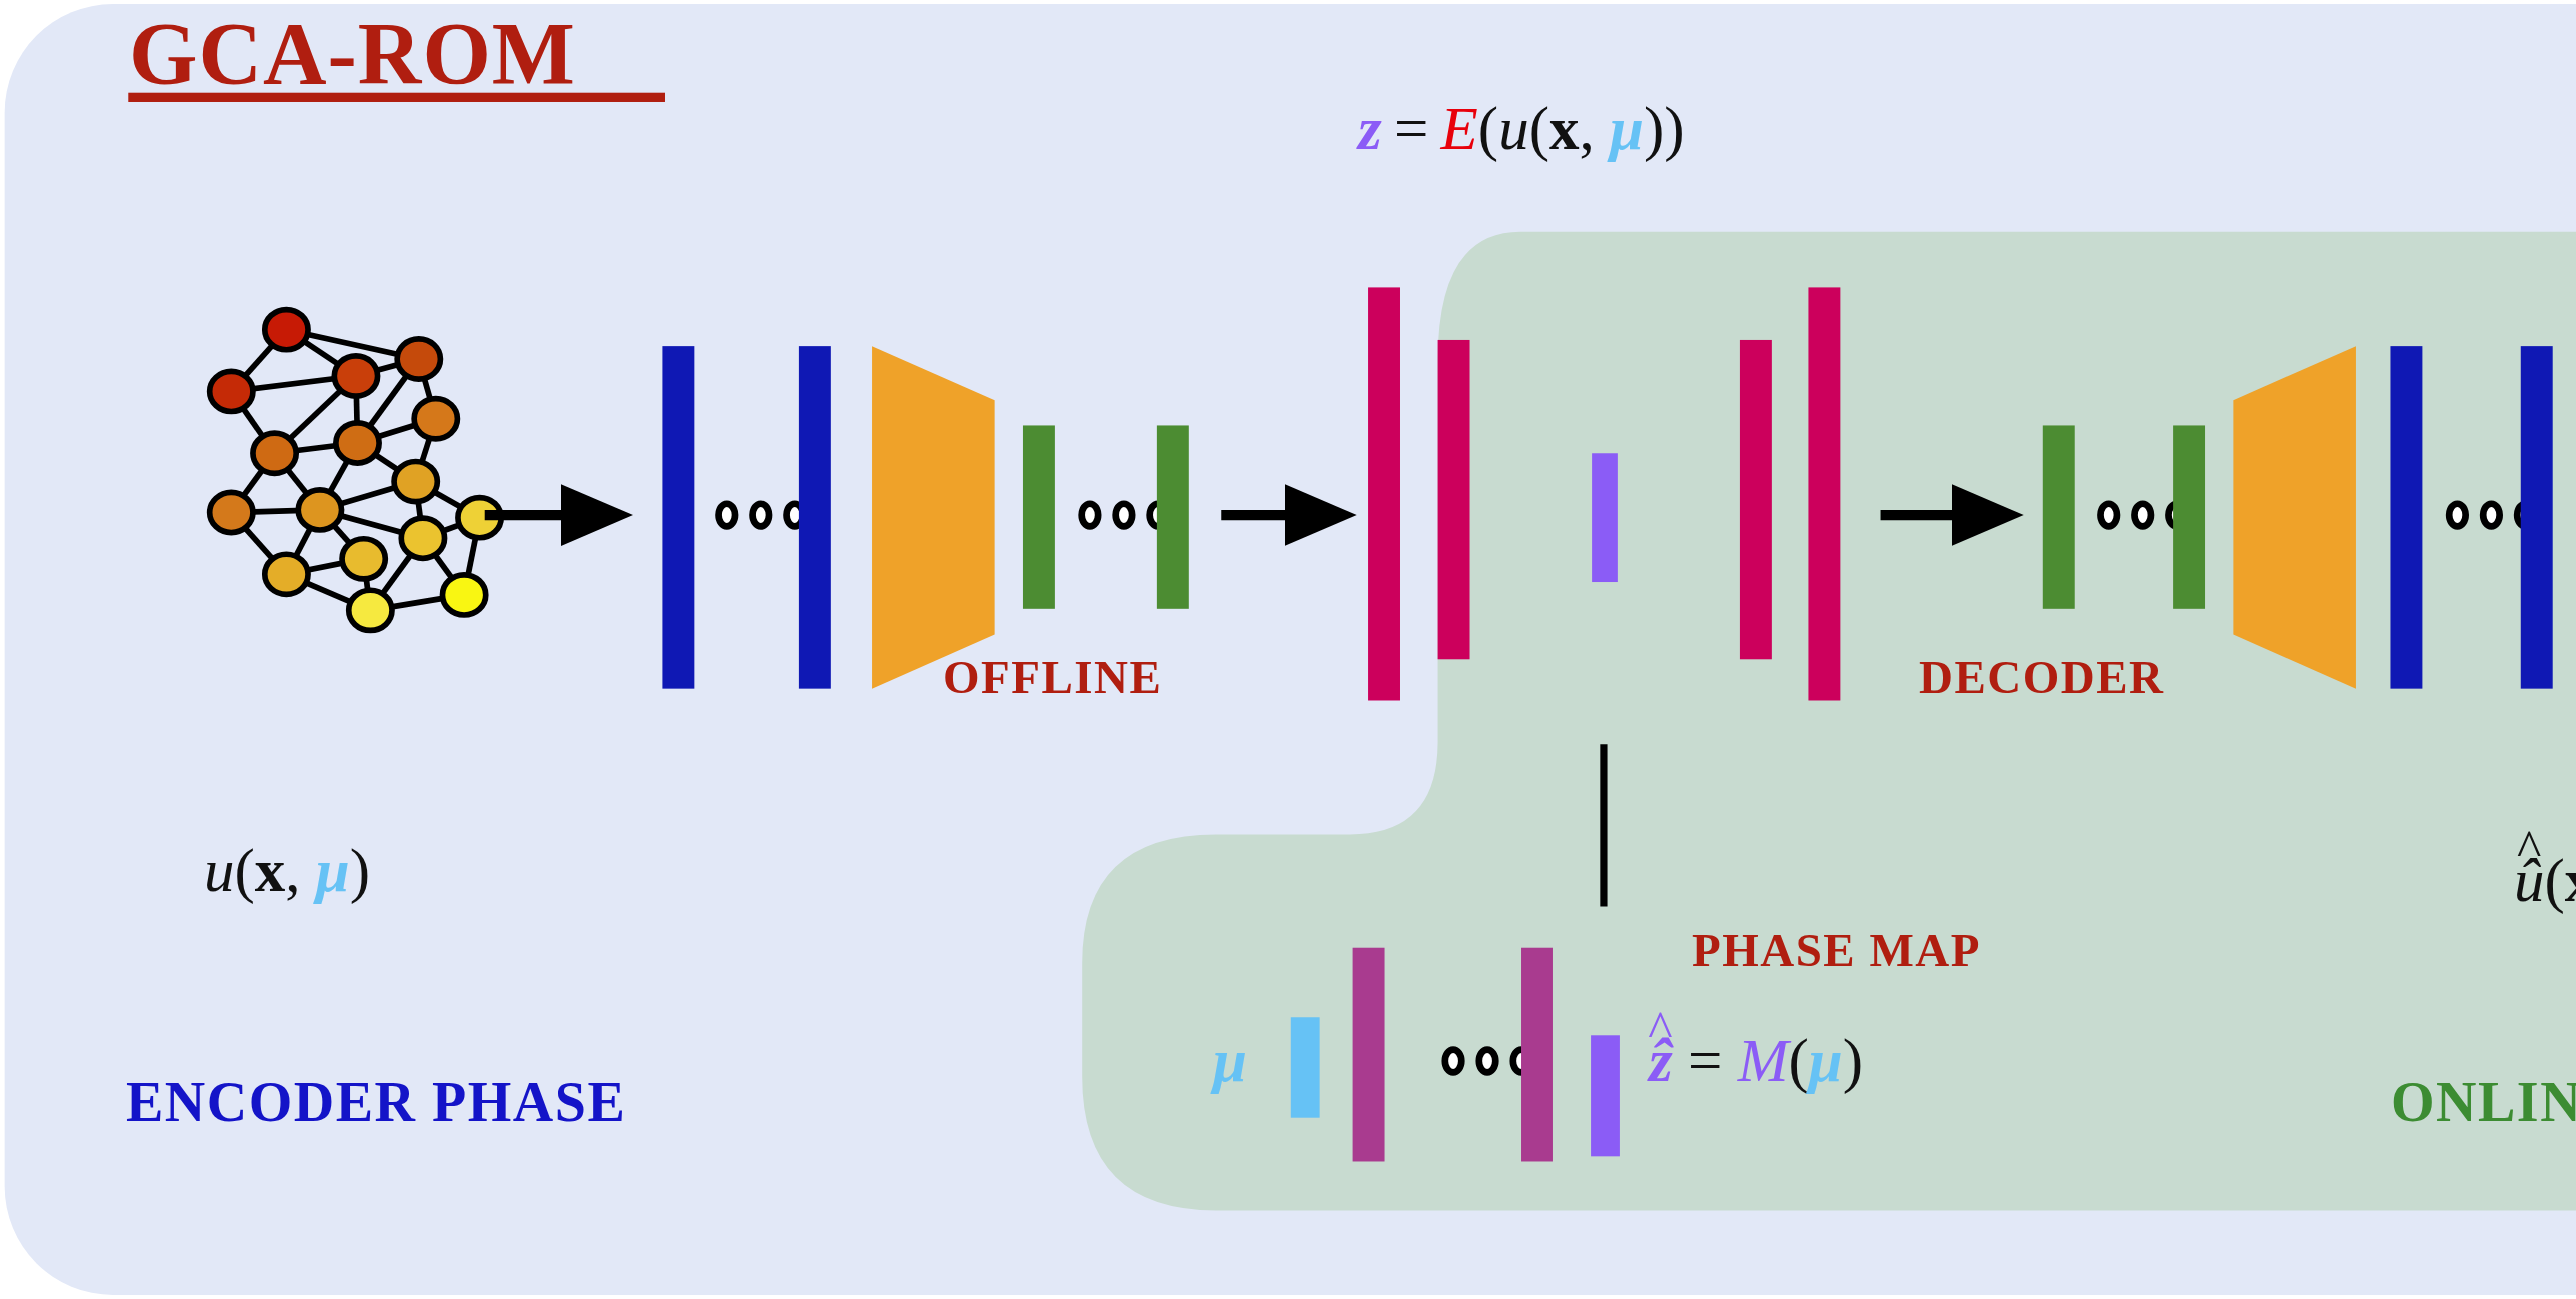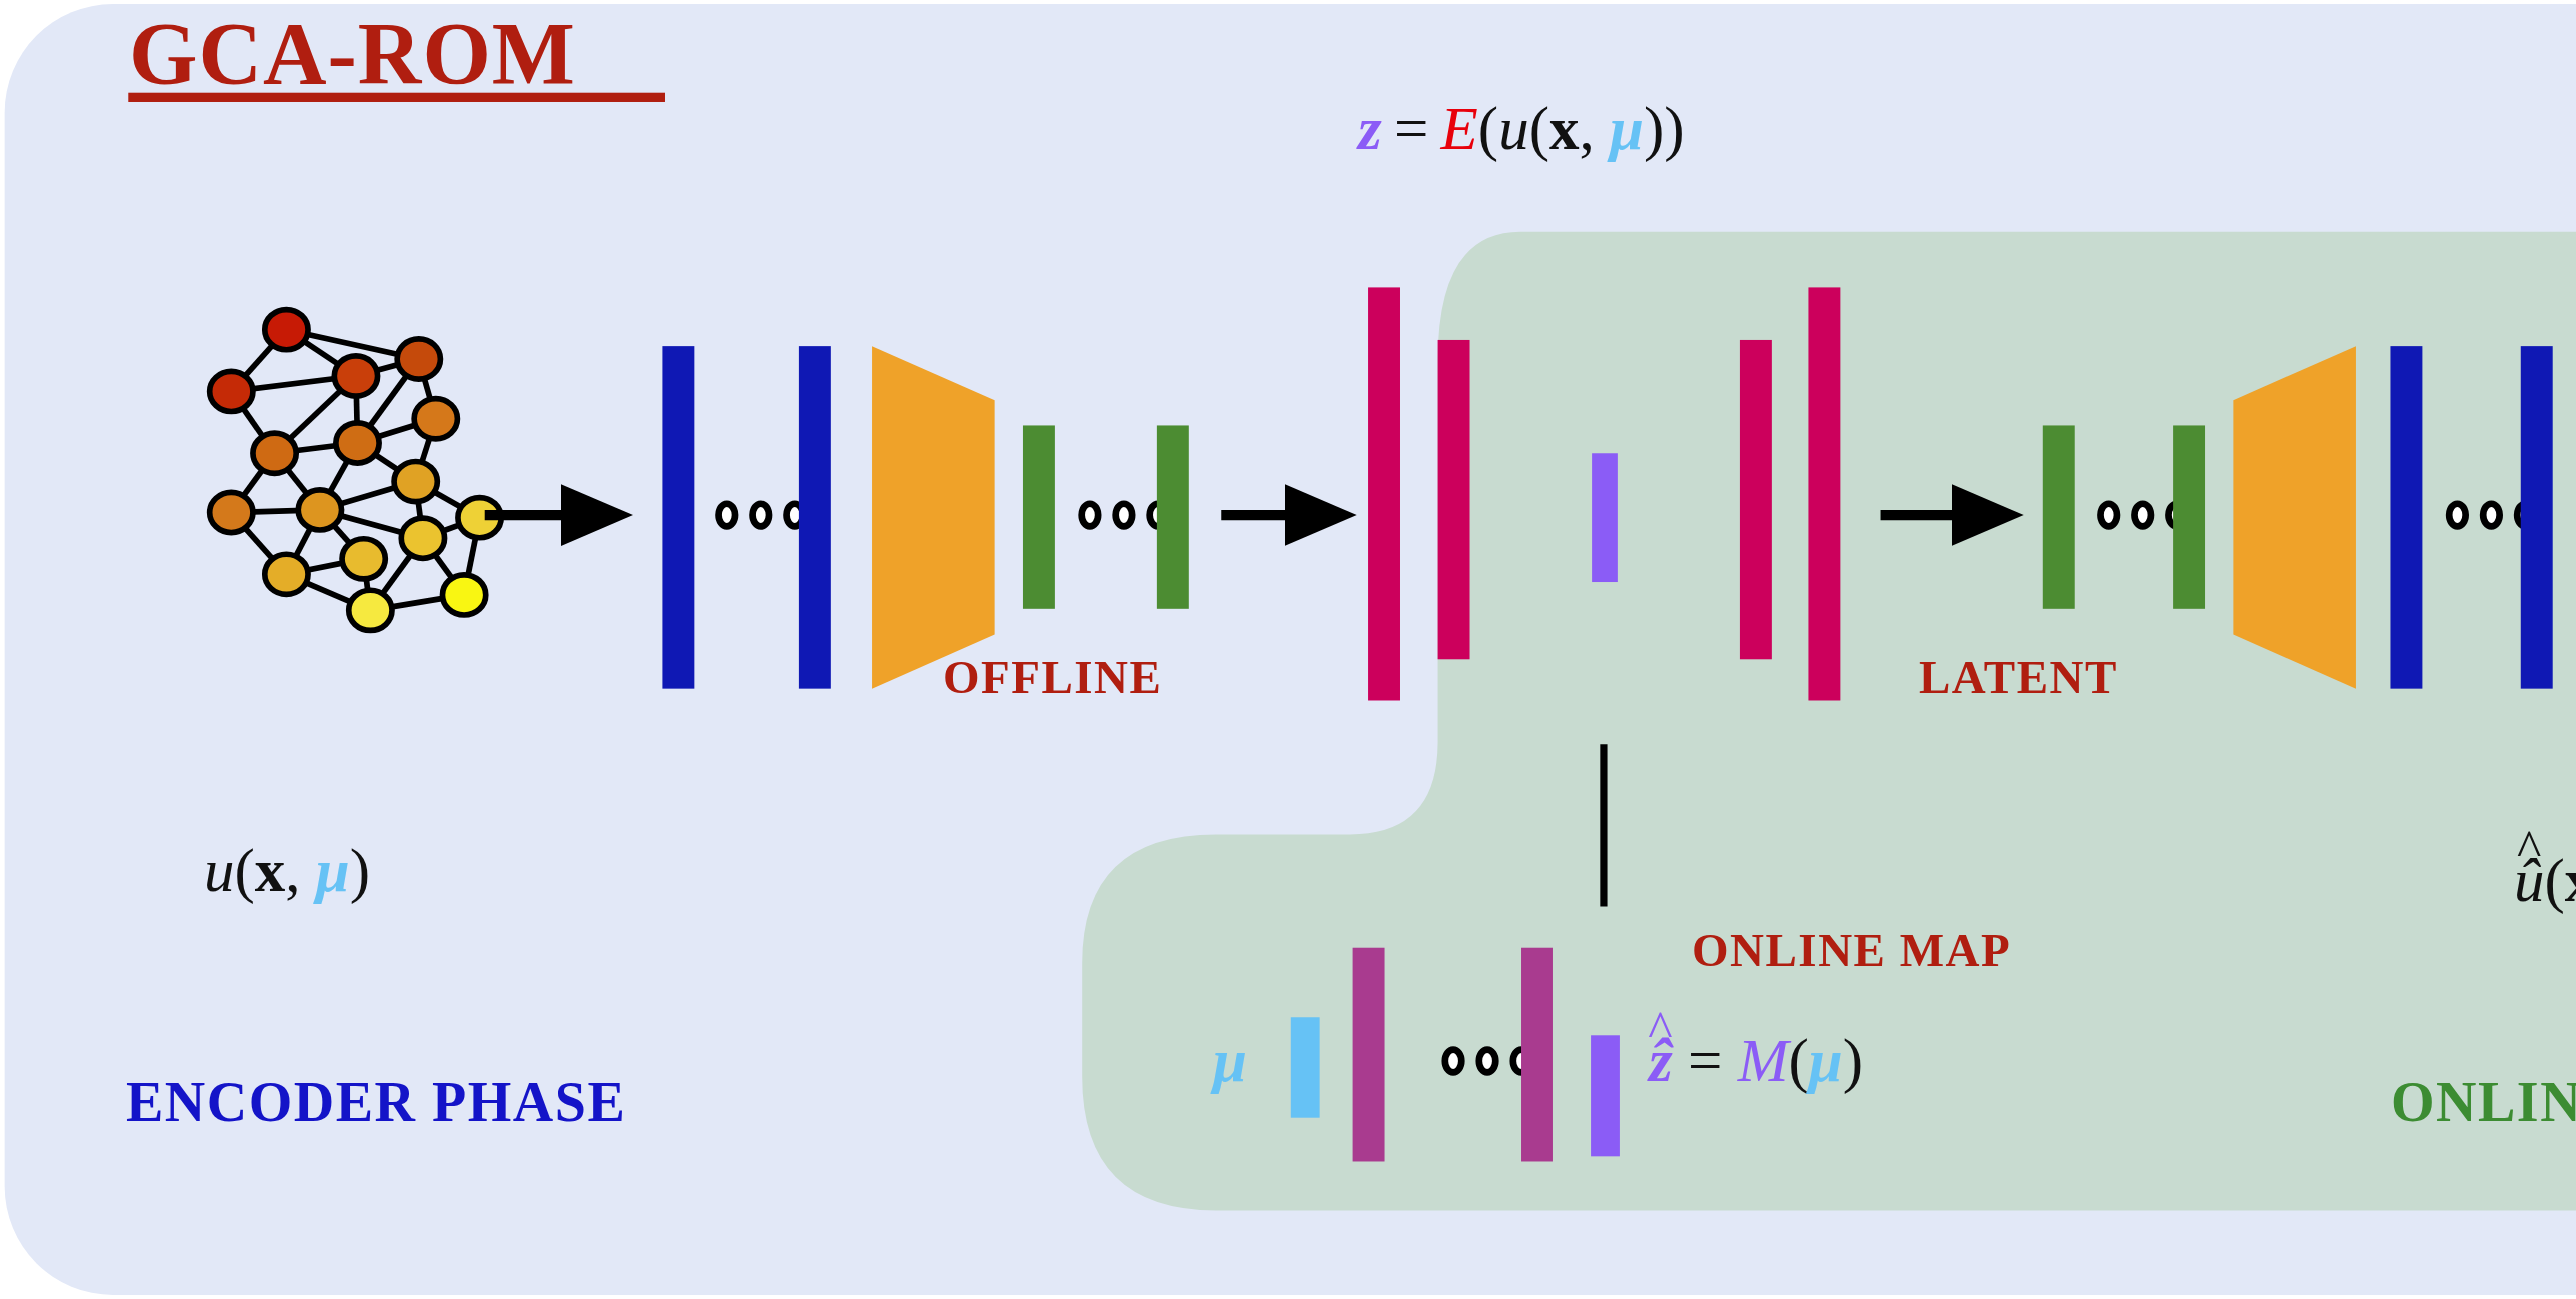--- a/index.html
+++ b/index.html
@@ -232,22 +232,22 @@
   <div class="lbl eq" style="left:1213px;top:1030px;">
     <span class="mu">μ</span>
   </div>
 
   <div class="lbl eq" style="left:1649px;top:1030px;">
     <span class="hatwrap"><span class="hatp">^</span><span class="zz">ẑ</span></span>&nbsp;<span>=</span>&nbsp;<span class="cal calM">M</span><span>(</span><span class="mu">μ</span><span>)</span>
   </div>
 
   <div class="lbl part" style="left:943px;top:654px;">OFFLINE</div>
 
-  <div class="lbl part" style="left:1919px;top:654px;">LATENT</div>
-
-  <div class="lbl part" style="left:1692px;top:927px;">ONLINE MAP</div>
+  <div class="lbl part" style="left:1919px;top:654px;">DECODER</div>
+
+  <div class="lbl part" style="left:1692px;top:927px;">PHASE MAP</div>
 
   <div class="lbl phase" style="left:126px;top:1074px;color:#1414c8;">ENCODER PHASE</div>
 
   <div class="lbl phase" style="left:2391px;top:1074px;color:#3c8c32;">ONLINE PHASE</div>
 
 </div>
 
 
 </body></html>

